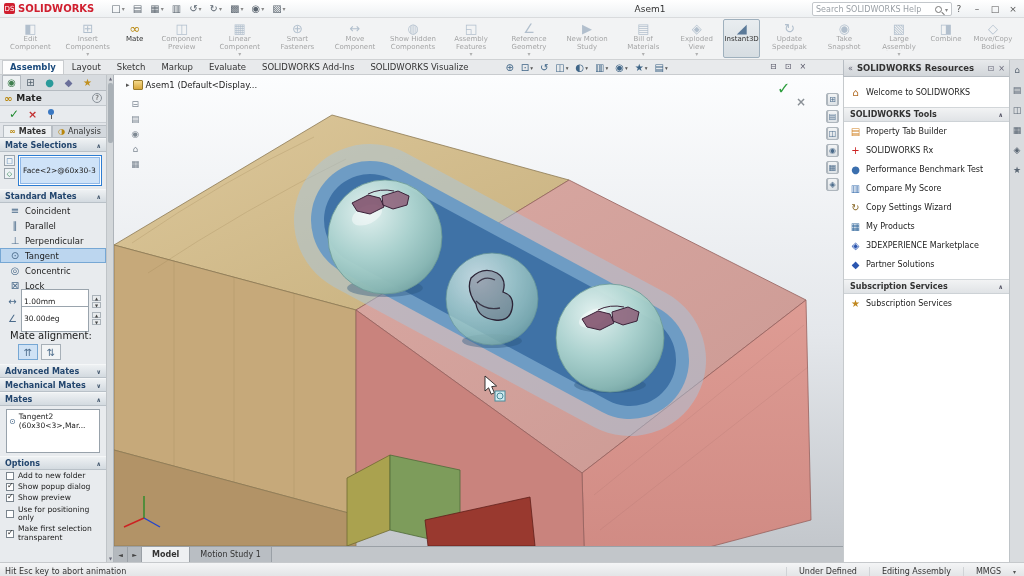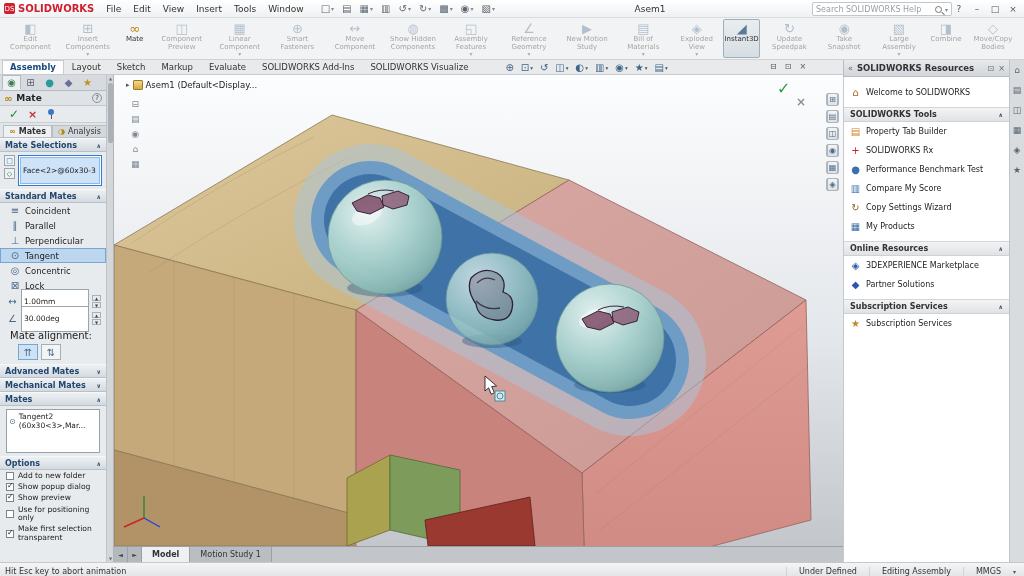--- a/index.html
+++ b/index.html
@@ -142,29 +142,20 @@
 .stcaret{font-size:6px;color:#555;padding-right:8px}
 </style>
 </head>
 <body>
 
 <div id="titlebar">
   <div id="brand">
     <span id="dslogo">DS</span>
     <span id="brandname">SOLIDWORKS</span>
   </div>
-  <div style="display:flex">
-
-  <span class="menu-item">File</span>
-      <span class="menu-item">Edit</span>
-      <span class="menu-item">View</span>
-      <span class="menu-item">Insert</span>
-      <span class="menu-item">Tools</span>
-      <span class="menu-item">Window</span>
-    </div>
   <div id="quickicons">
 
   <span class="qbtn dropdown">
         <span class="ic">□</span>
       </span>
       <span class="qbtn">
         <span class="ic">▤</span>
       </span>
       <span class="qbtn dropdown">
         <span class="ic">▦</span>
@@ -693,24 +684,20 @@
       </div>
       <div class="tprow">
         <span class="ic" style="color: rgb(138, 106, 42);">↻</span>
         <span>Copy Settings Wizard</span>
       </div>
       <div class="tprow">
         <span class="ic" style="color: rgb(53, 106, 158);">▦</span>
         <span>My Products</span>
       </div>
     </div>
-  <div class="tpsec">
-    <span>Online Resources</span>
-      <span class="chev">∧</span>
-  </div>
   <div>
 
   <div class="tprow">
         <span class="ic" style="color: rgb(43, 86, 176);">◈</span>
         <span>3DEXPERIENCE Marketplace</span>
       </div>
       <div class="tprow">
         <span class="ic" style="color: rgb(43, 86, 176);">◆</span>
         <span>Partner Solutions</span>
       </div>

